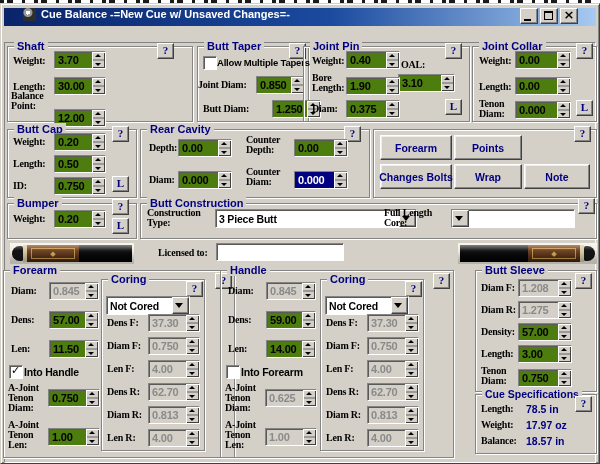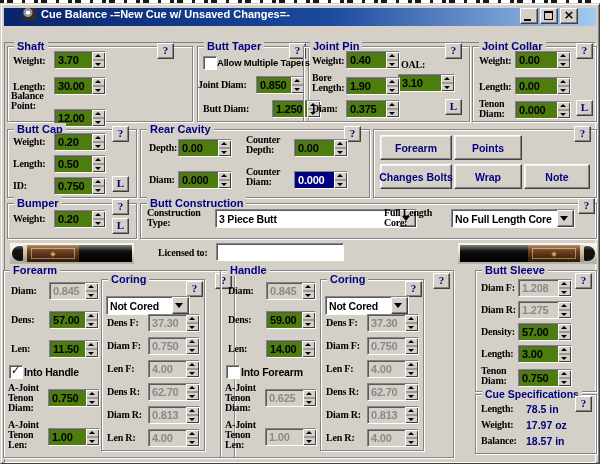--- a/index.html
+++ b/index.html
@@ -242,21 +242,20 @@
   <div class="g" style="left:140px;top:203px;width:455px;height:34px">
     <span class="gt">Butt Construction</span>
     <span class="qb" style="left:437px;top:-6px">?</span>
     <span class="lb" style="left:6px;top:4px;width:70px">Construction Type:</span>
     <span class="dd" style="left:74px;top:5px;width:200px">
         <span class="v">3 Piece Butt</span>
         <span class="da"></span>
       </span>
     <span class="lb" style="left:243px;top:4px;width:64px">Full Length Core:</span>
     <span class="dd" style="left:310px;top:5px;width:122px">
-        <span class="v">No Full Length Core</span>
         <span class="da"></span>
       </span>
   </div>
 
   <div class="cue" style="left:10px;top:243px;width:124px">
     <span class="c-bump"></span>
       <span class="c-ring"></span>
       <span class="c-wood">
         <span class="c-inlay"></span>
       </span>

